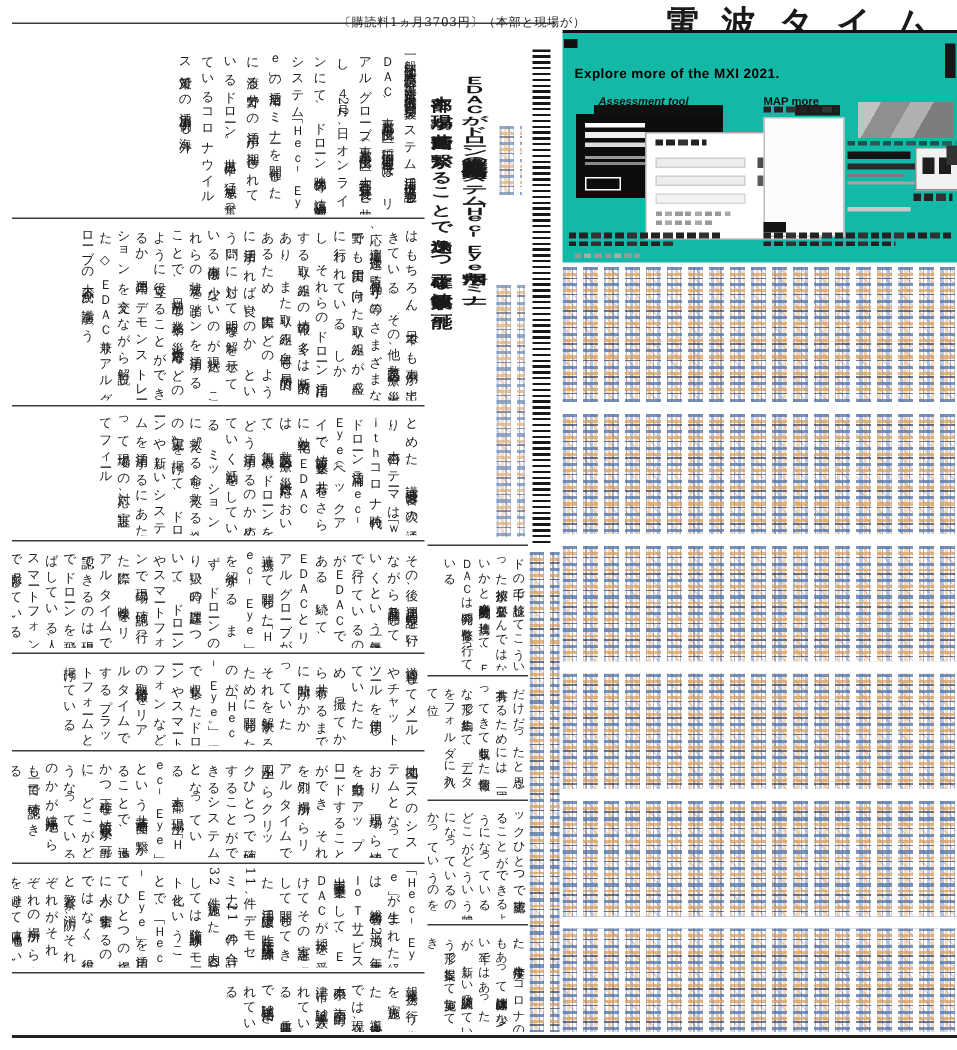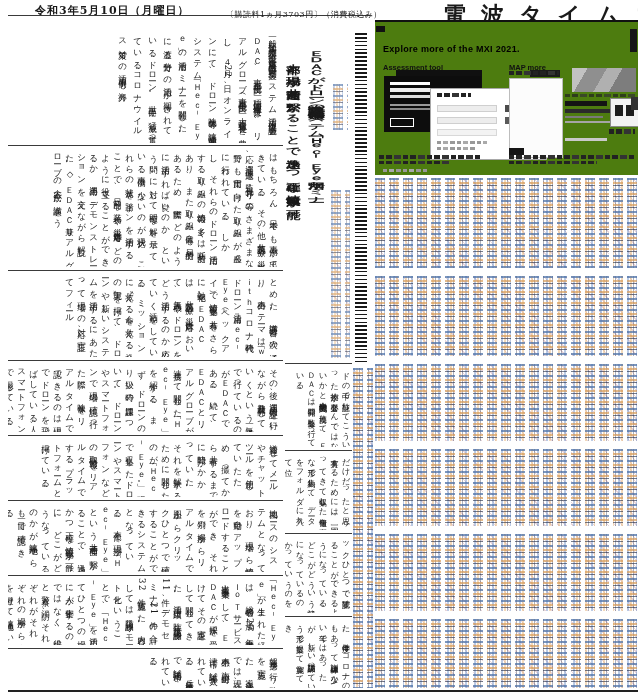--- a/index.html
+++ b/index.html
@@ -43,32 +43,31 @@
   .dash.gray{background:repeating-linear-gradient(90deg,#999 0 4px,rgba(0,0,0,0) 4px 6px,#aaa 6px 11px,
         rgba(0,0,0,0) 11px 13px,#999 13px 18px,rgba(0,0,0,0) 18px 20px);}
   .rows{background:repeating-linear-gradient(180deg,#e3e3e3 0 1px,rgba(0,0,0,0) 1px 6px);}
   .photo{background:linear-gradient(120deg,#c2c2c2 0 20%,#8f8f8f 20% 45%,#b0b0b0 45% 65%,#7d7d7d 65% 100%);}
 </style>
 </head>
 <body>
 
 <div id="page">
 
-  <div class="abs date" style="left:35px;top:3px;">令和3年5月10日（月曜日）</div>
   <div class="rule" style="left:8px;top:15px;width:362px;height:1px;"></div>
-  <div class="abs price" style="left:226px;top:9px;">〔購読料1ヵ月3703円〕（消費税込み）</div>
+  <div class="abs price" style="left:226px;top:9px;">〔購読料1ヵ月3703円〕（本部と現場が）</div>
   <div class="abs masthead" style="left:443px;top:0px;">電波タイムズ</div>
   <div class="rule" style="left:375px;top:20px;width:263px;height:2px;background:#111;"></div>
   <div class="abs dash gray" style="left:495px;top:25px;width:52px;height:3px;"></div>
   <div class="abs" style="left:548px;top:24px;width:18px;height:5px;background:#333;"></div>
 
-  <div class="abs" style="left:375px;top:22px;width:263px;height:153px;background:#4d7c0f;">
+  <div class="abs" style="left:375px;top:22px;width:263px;height:153px;background:#14b8a6;">
     <div class="abs" style="left:1px;top:4px;width:9px;height:6px;background:#111;"></div>
     <div class="abs fig-title" style="left:8px;top:22px;">Explore more of the MXI 2021.</div>
-    <div class="abs fig-label" style="left:8px;top:41px;">Assessment tool</div>
+    <div class="abs fig-label" style="left:24px;top:41px;font-style:italic;">Assessment tool</div>
     <div class="abs fig-label" style="left:134px;top:41px;">MAP more</div>
 
     <div class="abs" style="left:21px;top:48px;width:86px;height:18px;background:#101010;"></div>
     <div class="abs" style="left:9px;top:54px;width:97px;height:56px;background:#0d0d0d;">
       <div class="abs" style="left:6px;top:6px;width:40px;height:3px;background:#fff;"></div>
       <div class="abs" style="left:6px;top:12px;width:55px;height:4px;background:#eee;"></div>
       <div class="abs" style="left:6px;top:19px;width:46px;height:3px;background:#ddd;"></div>
       <div class="abs" style="left:6px;top:28px;width:60px;height:2px;background:#9a9a9a;"></div>
       <div class="abs" style="left:6px;top:32px;width:52px;height:2px;background:#8a8a8a;"></div>
       <div class="abs" style="left:6px;top:42px;width:22px;height:7px;border:1px solid #fff;"></div>

